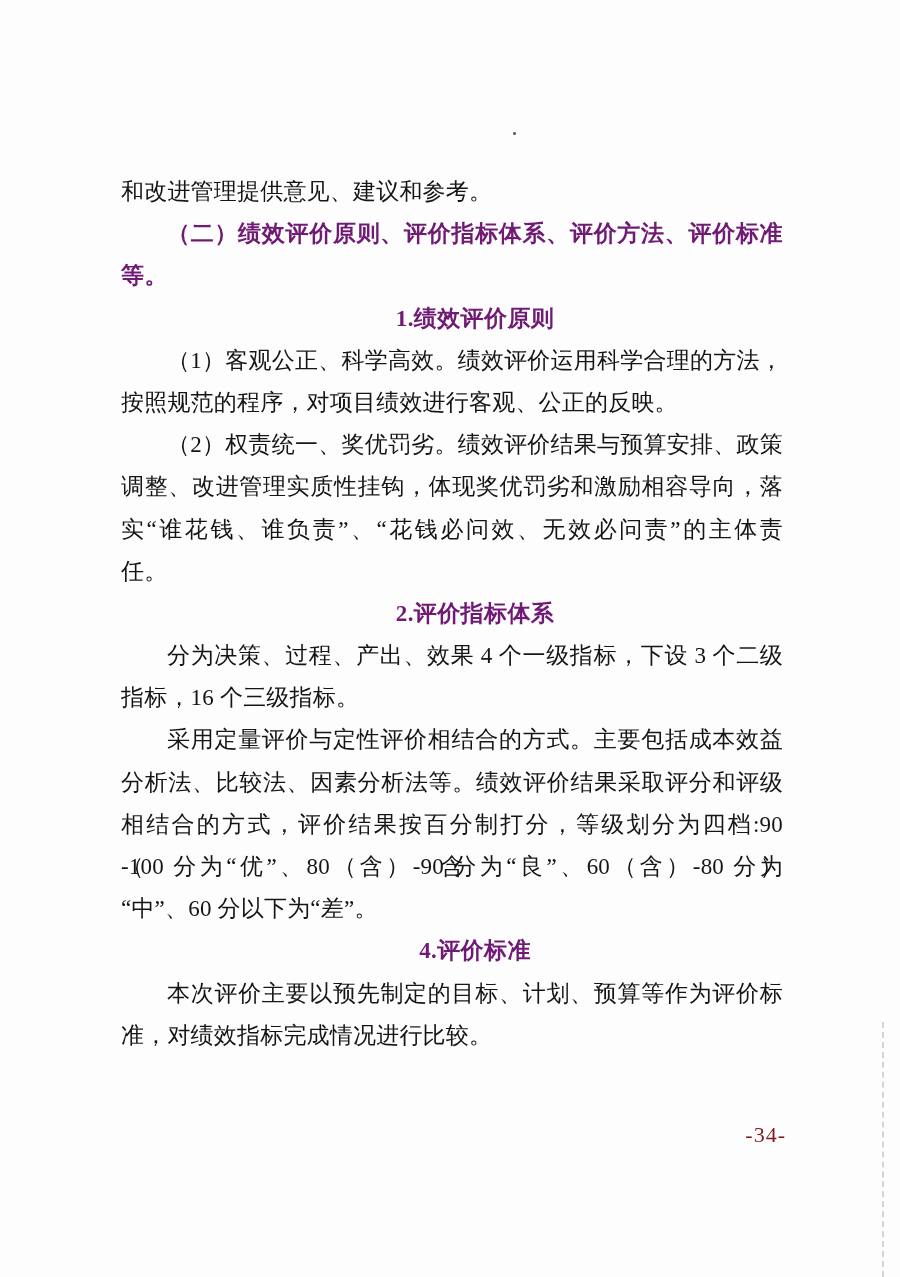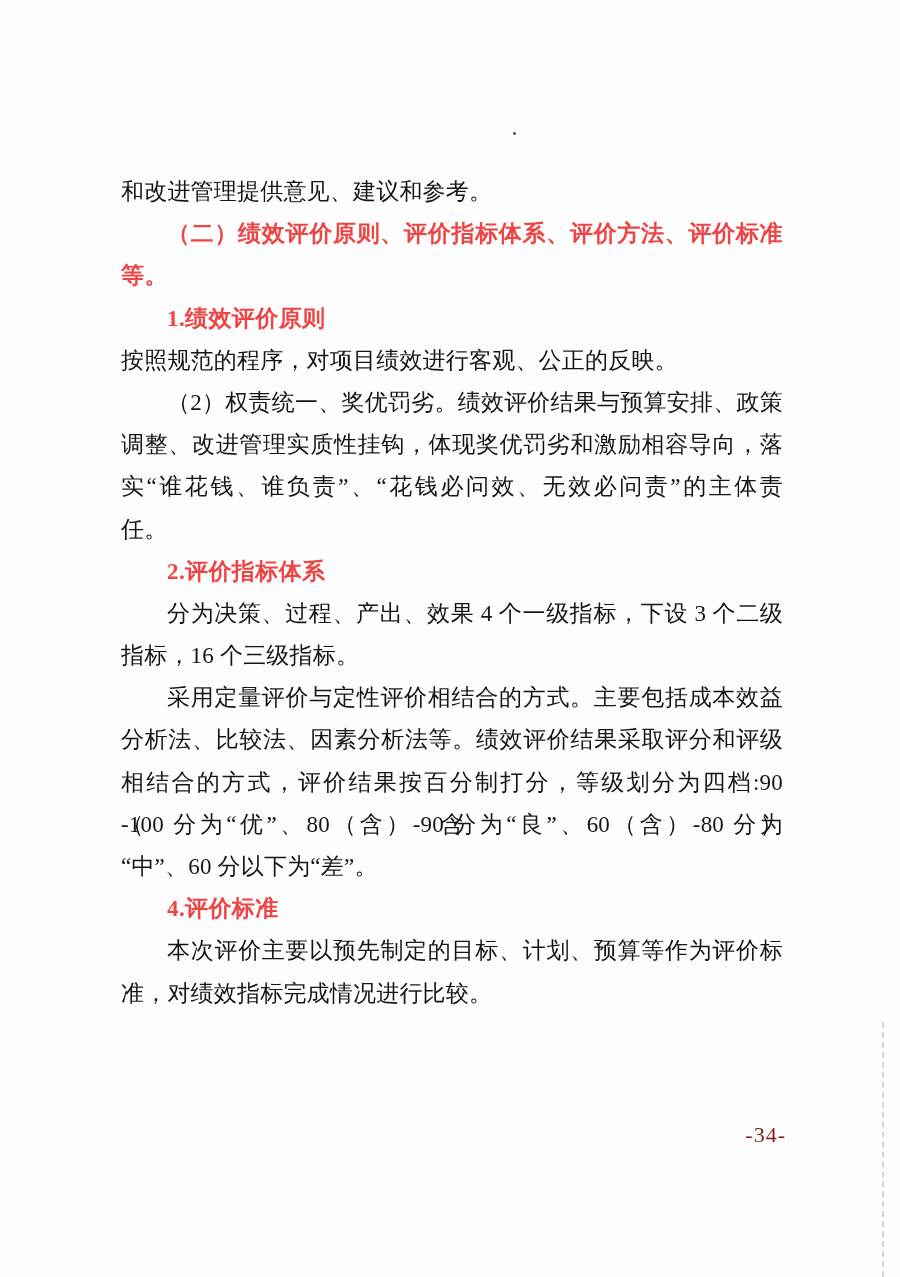--- a/index.html
+++ b/index.html
@@ -30,24 +30,24 @@
     white-space: nowrap;
     letter-spacing: 0.2px;
   }
   
   .line.just {
     white-space: normal;
     text-align: justify;
     text-align-last: justify;
     text-justify: inter-character;
   }
-  .line.indent { text-indent: 2em; }
+  .line.indent { text-indent: 2em; text-align: center; }
   .block.heading .line {
     font-weight: bold;
-    color: #ef4444;
+    color: #701a75;
     letter-spacing: 0.4px;
   }
   .page-number {
     position: absolute;
     top: 1122px;
     right: 114px;
     font-size: 22px;
     letter-spacing: 1px;
     color: #7f1d1d;
     font-family: "Liberation Serif", "DejaVu Serif", serif;
@@ -84,20 +84,21 @@
         <div class="line">和改进管理提供意见、建议和参考。</div>
       </div>
       <div class="block heading">
         <div class="line indent just">（二）绩效评价原则、评价指标体系、评价方法、评价标准</div>
         <div class="line">等。</div>
       </div>
       <div class="block heading">
         <div class="line indent">1.绩效评价原则</div>
       </div>
       <div class="block body">
+        <div class="line indent just">（1）客观公正、科学高效。绩效评价运用科学合理的方法，</div>
         <div class="line">按照规范的程序，对项目绩效进行客观、公正的反映。</div>
       </div>
       <div class="block body">
         <div class="line indent just">（2）权责统一、奖优罚劣。绩效评价结果与预算安排、政策</div>
         <div class="line just">调整、改进管理实质性挂钩，体现奖优罚劣和激励相容导向，落</div>
         <div class="line just">实“谁花钱、谁负责”、“花钱必问效、无效必问责”的主体责</div>
         <div class="line">任。</div>
       </div>
       <div class="block heading">
         <div class="line indent">2.评价指标体系</div>

